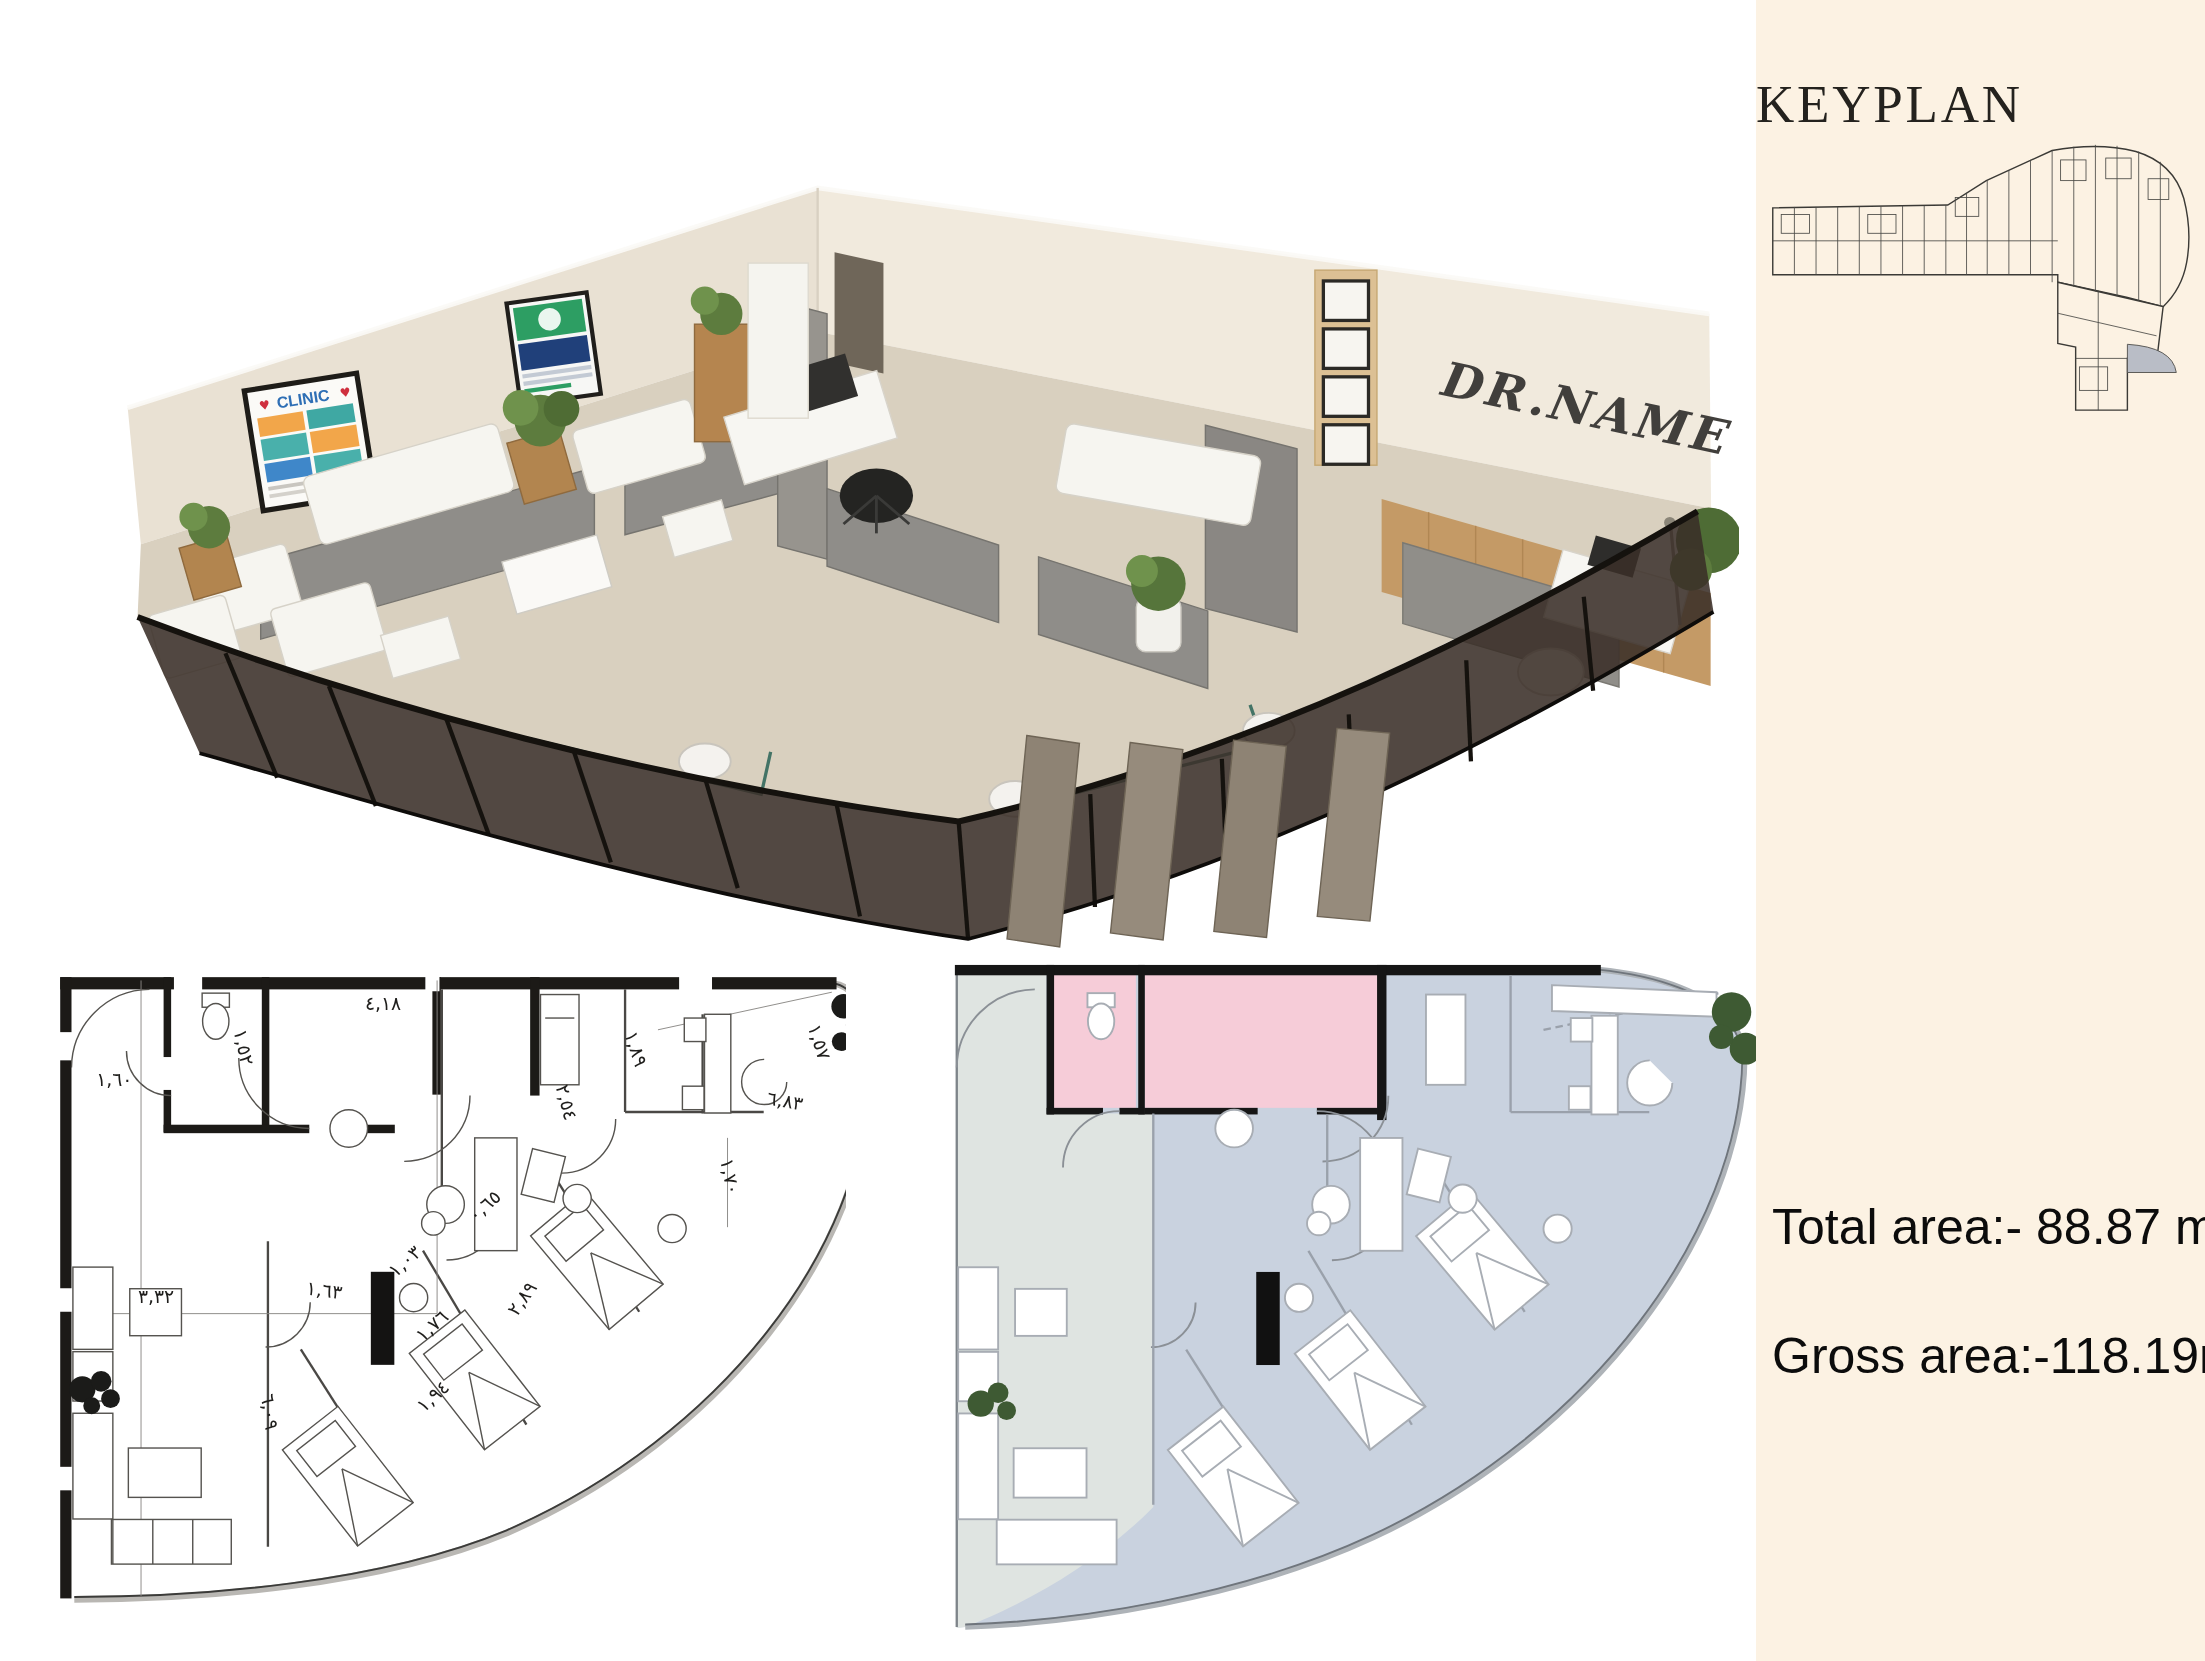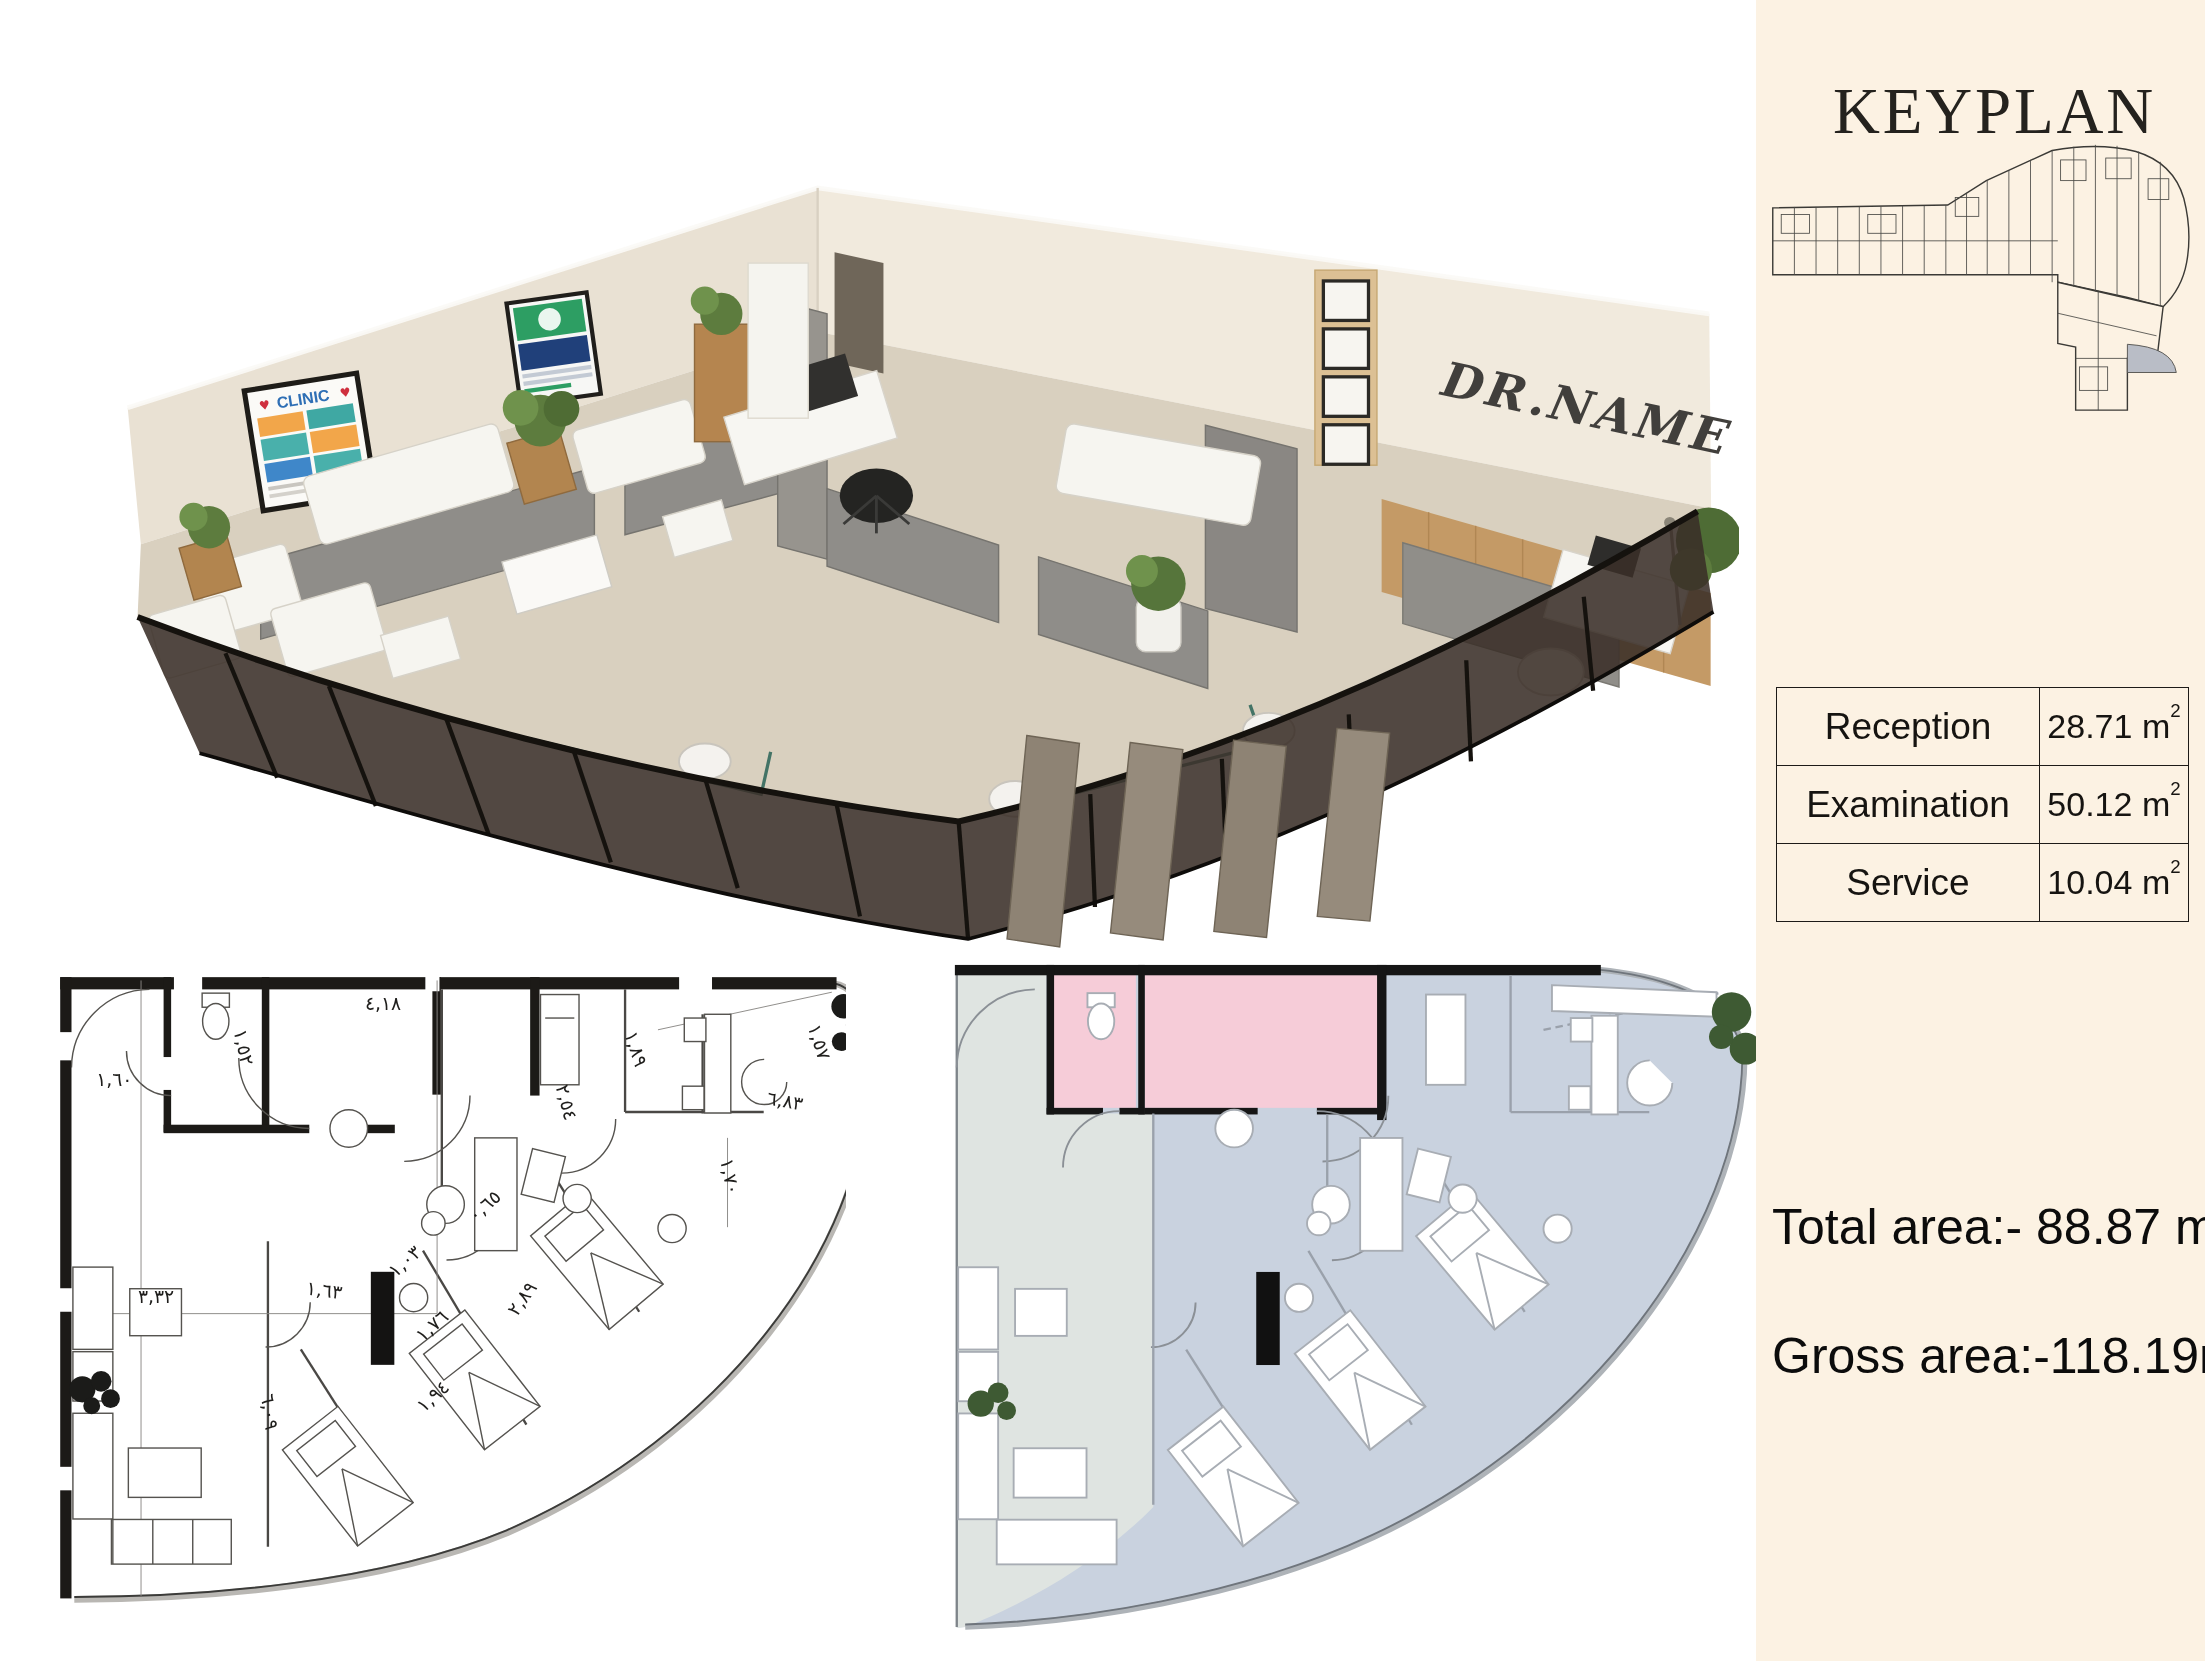--- a/index.html
+++ b/index.html
@@ -1,22 +1,22 @@
 <!DOCTYPE html>
 <html style="font-size:7.5px"><head>
 <meta charset="utf-8">
 <style>
   html,body{margin:0;padding:0;}
   body{width:2205px;height:1662px;background:#ffffff;font-family:"Liberation Sans",sans-serif;}
   .page{position:relative;width:2205px;height:1662px;background:#ffffff;overflow:hidden;}
   .fig{position:absolute;}
   
   .panel{position:absolute;left:1756px;top:0;width:449px;height:1662px;background:#fcf2e3;}
-  .keyplan-title{position:absolute;left:0;top:74px;width:400px;text-align:right;
-    font-family:"Liberation Serif",serif;font-size:65px;letter-spacing:2.8px;color:#24221e;}
+  .keyplan-title{position:absolute;left:0;top:74px;width:400px;text-align:left;
+    font-family:"Liberation Serif",serif;font-size:53px;letter-spacing:2.8px;color:#24221e;}
   .keyplan-svg{position:absolute;left:13px;top:141px;}
   .area-table{position:absolute;left:20px;top:687px;width:413px;height:235px;
     border-collapse:collapse;table-layout:fixed;}
   .area-table td{border:1.9px solid #1d1b18;color:#161411;vertical-align:middle;}
   .area-table td.lbl{width:260px;text-align:center;font-size:37px;}
   .area-table td.val{text-align:center;font-size:34px;}
   .area-table sup{font-size:55%;position:relative;top:-0.45em;}
   .total-line{position:absolute;left:16px;font-size:50px;color:#0c0c0c;white-space:nowrap;}
   .t1{top:1198px;}
   .t2{top:1327px;}
@@ -449,36 +449,20 @@
         <rect x="396" y="120" width="50" height="40"></rect>
           <rect x="620" y="40" width="54" height="44"></rect>
         <rect x="716" y="36" width="54" height="44"></rect>
           <rect x="806" y="80" width="44" height="44"></rect>
         <rect x="660" y="480" width="60" height="50"></rect>
       </g>
 
       <path d="M762,432 Q858,438 866,492 L762,492 Z" stroke="#555450" stroke-width="2" fill="#b9bdc6"></path>
     </svg>
 
-    <table class="area-table">
-      <tbody>
-          <tr>
-        <td class="lbl">Reception</td>
-        <td class="val"><span>28.71 m</span><sup>2</sup></td>
-      </tr>
-      <tr>
-        <td class="lbl">Examination</td>
-        <td class="val"><span>50.12 m</span><sup>2</sup></td>
-      </tr>
-      <tr>
-        <td class="lbl">Service</td>
-        <td class="val"><span>10.04 m</span><sup>2</sup></td>
-      </tr>
-    </tbody>
-      </table>
 
     <div class="total-line t1">
       <span>Total area:- 88.87 m</span>
     </div>
     <div class="total-line t2">
       <span>Gross area:-118.19m</span>
     </div>
   </aside>
 
 </div>

